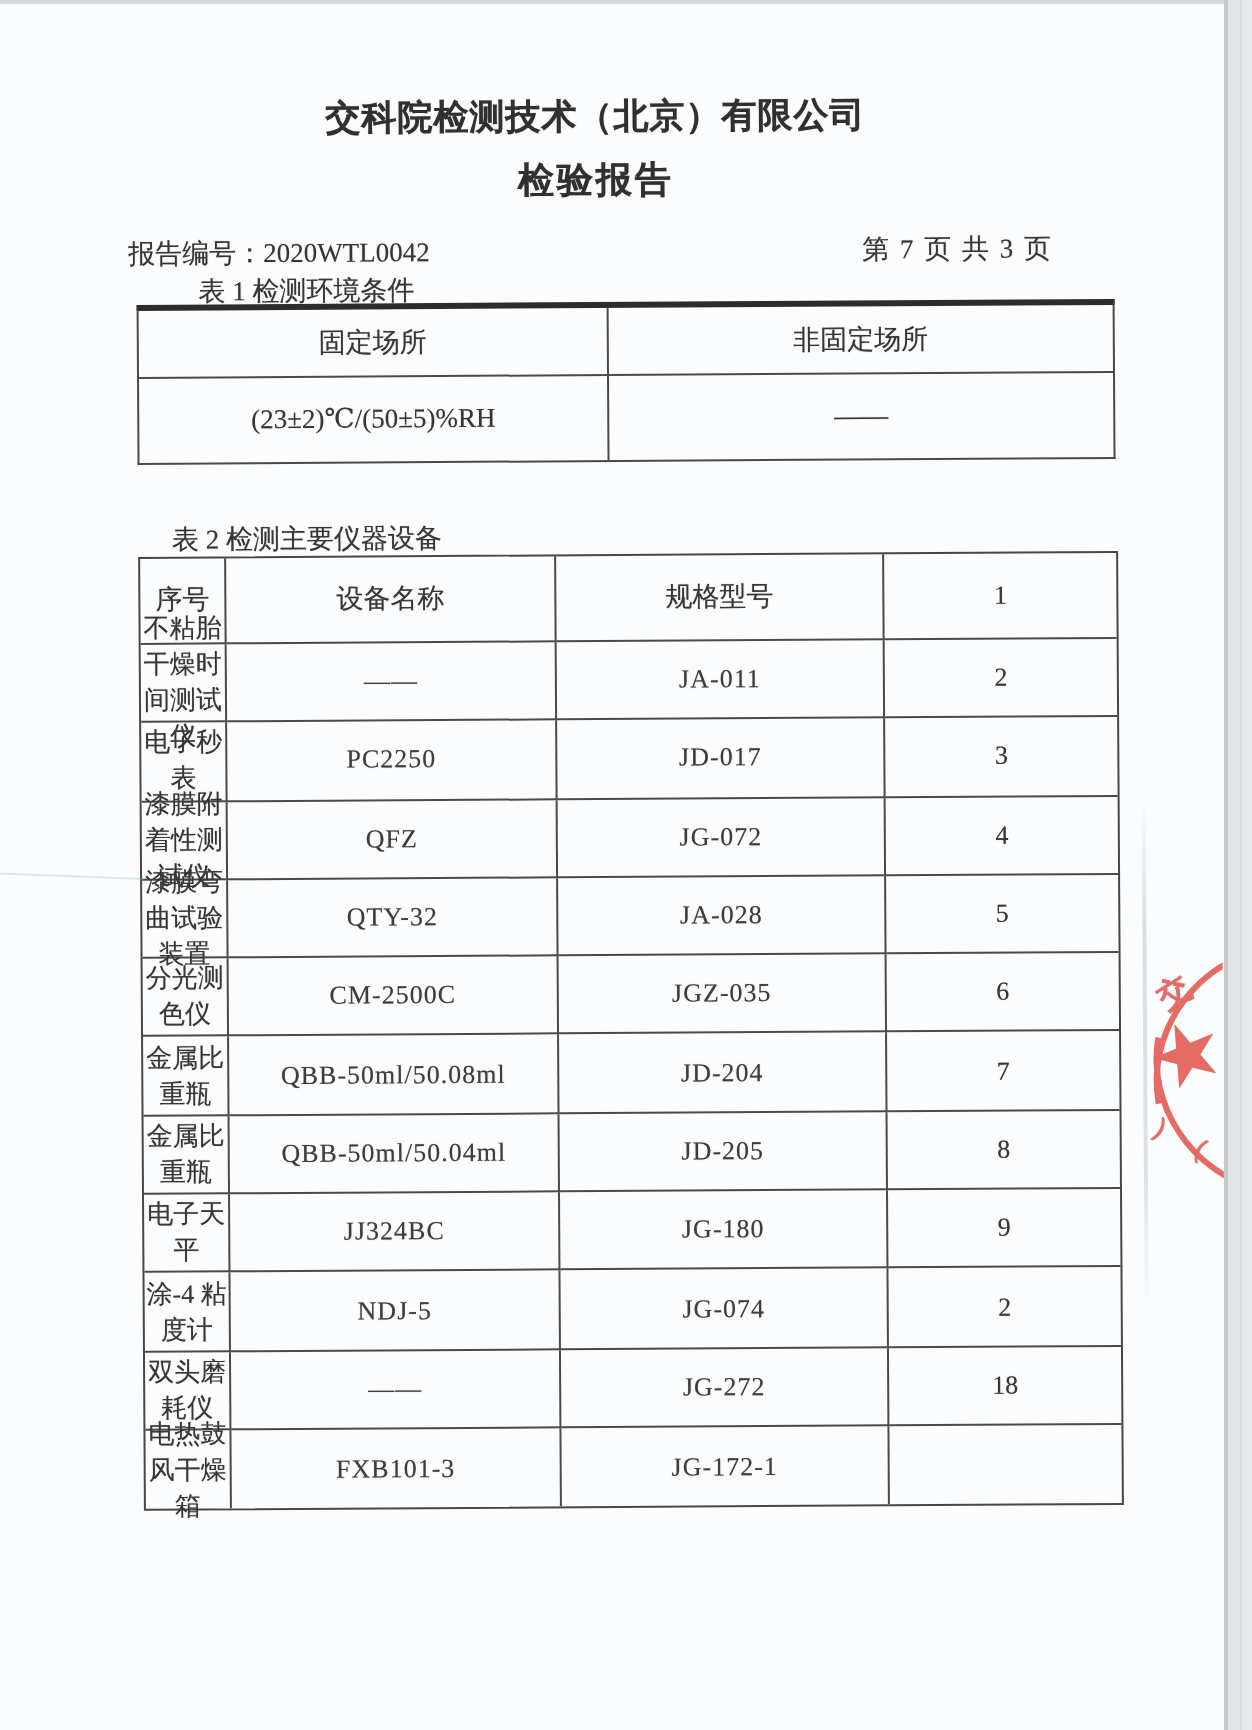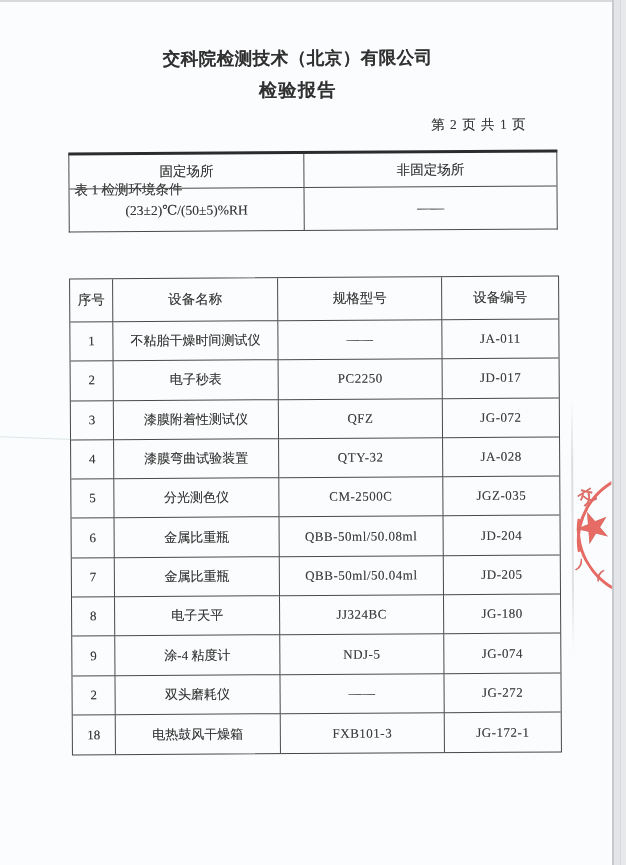--- a/index.html
+++ b/index.html
@@ -27,21 +27,21 @@
   .title{
     position:absolute;left:0;top:46px;width:600px;text-align:center;
     font-size:17.5px;font-weight:bold;letter-spacing:0.5px;color:#303030;
   }
   .subtitle{
     position:absolute;left:0;top:78px;width:600px;text-align:center;
     font-size:18px;font-weight:bold;letter-spacing:1.5px;color:#303030;
   }
   .report-no{position:absolute;left:66px;top:117px;font-size:13.5px;}
   .page-ind{position:absolute;left:433px;top:117px;font-size:13.5px;letter-spacing:1px;}
-  .cap1{position:absolute;left:76px;top:136px;font-size:13.5px;margin-top:44px;}
+  .cap1{position:absolute;left:101px;top:136px;font-size:13.5px;}
   .cap2{position:absolute;left:87px;top:260px;font-size:13.5px;}
 
   .cell{display:flex;align-items:center;justify-content:center;text-align:center;}
 
   .t1{
     position:absolute;left:70px;top:151px;width:487px;
     display:grid;grid-template-columns:48.25% 51.75%;grid-template-rows:34px 42px;
     border:1px solid #4a4a4a;border-top:3px solid #2c2c2c;
     font-size:13.5px;
   }
@@ -98,35 +98,36 @@
   }
 </style>
 </head>
 <body>
 
 <div class="canvas">
   <div class="content">
 
     <div class="title">交科院检测技术（北京）有限公司</div>
     <div class="subtitle">检验报告</div>
-    <div class="page-ind">第 2 页 共 1 页</div>
+    <div class="report-no">报告编号：2020WTL0042</div>
+    <div class="page-ind">第 7 页 共 3 页</div>
 
     <div class="cap1">表 1 检测环境条件</div>
     <div class="t1">
       <div class="cell">固定场所</div>
       <div class="cell">非固定场所</div>
       <div class="cell">(23±2)℃/(50±5)%RH</div>
       <div class="cell">——</div>
     </div>
 
+    <div class="cap2">表 2 检测主要仪器设备</div>
     <div class="t2">
       <div class="cell hd">序号</div>
       <div class="cell hd">设备名称</div>
       <div class="cell hd">规格型号</div>
-      <div class="cell hd">设备编号</div>
 
       <div class="cell">1</div>
       <div class="cell">不粘胎干燥时间测试仪</div>
       <div class="cell latin">——</div>
       <div class="cell latin">JA-011</div>
 
       <div class="cell">2</div>
       <div class="cell">电子秒表</div>
       <div class="cell latin">PC2250</div>
       <div class="cell latin">JD-017</div>

